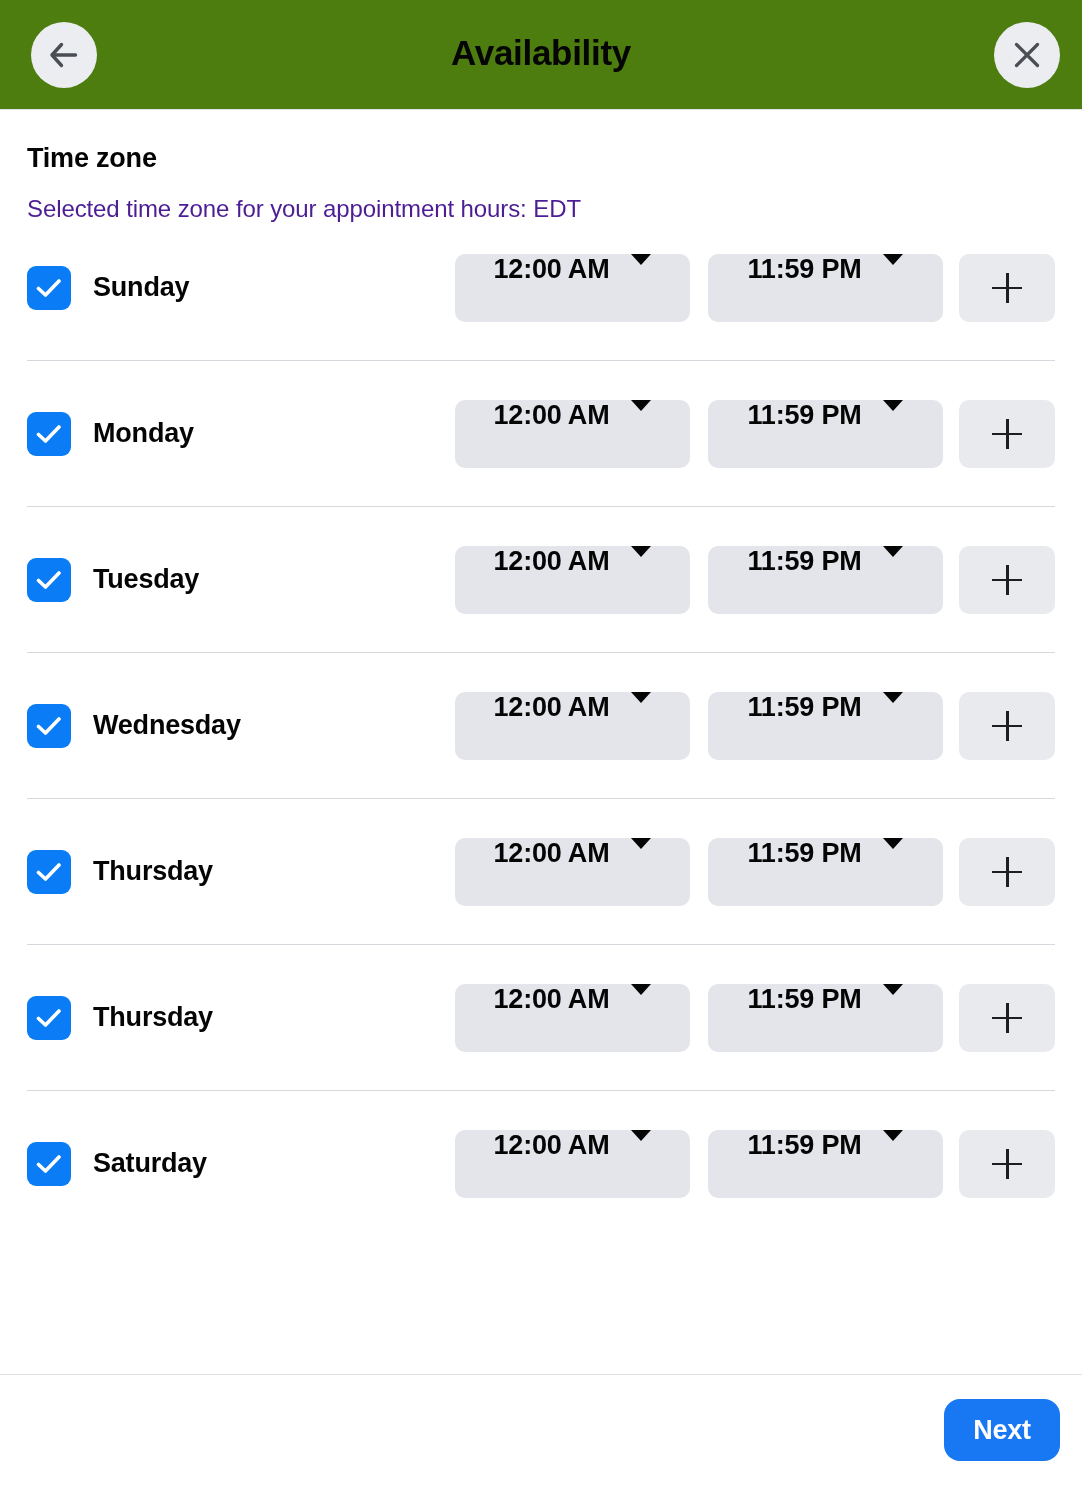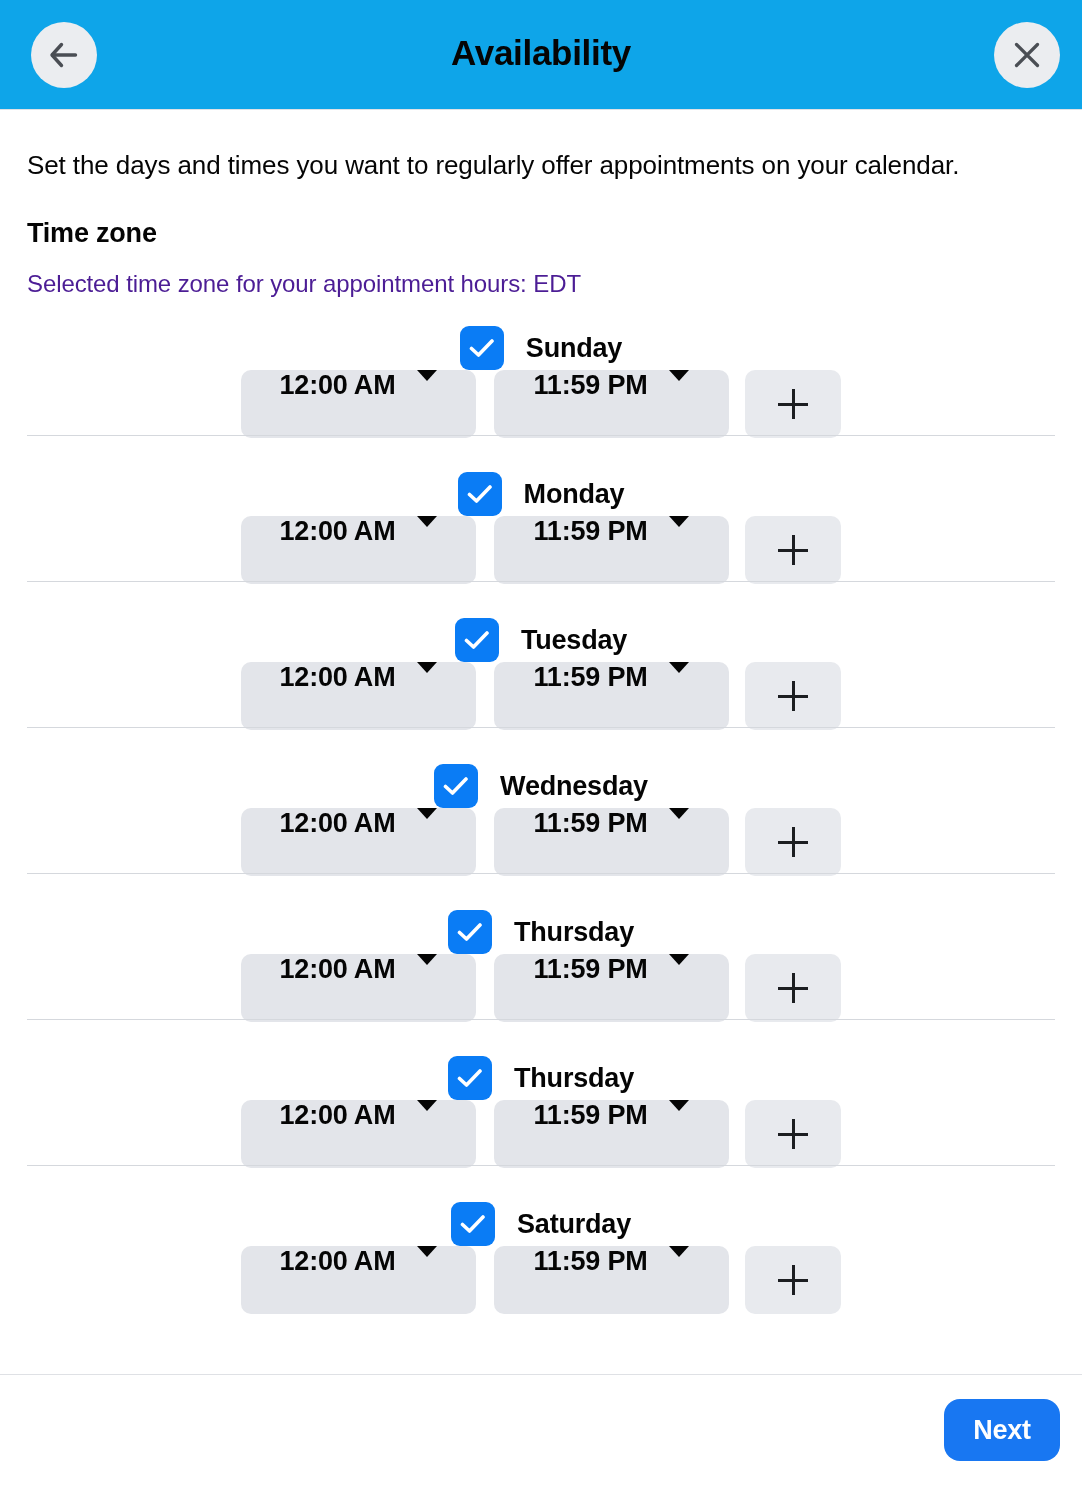--- a/index.html
+++ b/index.html
@@ -22,21 +22,21 @@
     flex-direction: column;
     overflow: hidden;
   }
 
   
   .header {
     position: relative;
     height: 110px;
     flex: 0 0 110px;
     border-bottom: 1px solid #dfe1e5;
-    background: #0ea5e9;
+    background: #4d7c0f;
   }
 
   .icon-btn {
     position: absolute;
     top: 22px;
     width: 66px;
     height: 66px;
     border-radius: 50%;
     background: #ebedf0;
     border: none;
@@ -97,21 +97,20 @@
   }
 
   
   .days { margin-top: 24px; }
 
   .day-row {
     position: relative;
     height: 73px;
     display: flex;
     align-items: center;
-    flex-direction: column;
   }
   .day-row + .day-row { margin-top: 73px; }
 
   .day-row::after {
     content: "";
     position: absolute;
     left: 0;
     right: 0;
     bottom: -37px;
     height: 1px;
@@ -258,21 +257,20 @@
       <span>
         <svg width="28" height="28" viewBox="0 0 28 28" fill="none" aria-hidden="true">
           <path d="M3.5 3.5 L24.5 24.5 M24.5 3.5 L3.5 24.5" stroke="#4a4e54" stroke-width="3.2" stroke-linecap="round"></path>
         </svg>
       </span>
     </button>
   </div>
 
   <div class="body">
 
-    <p class="intro">Set the days and times you want to regularly offer appointments on your calendar.</p>
 
     <div class="tz-block">
       <div class="tz-title">Time zone</div>
       <div class="tz-sub">Selected time zone for your appointment hours: EDT</div>
     </div>
 
     <div class="days">
         <div class="day-row">
           <div class="day-left">
             <button class="checkbox">

